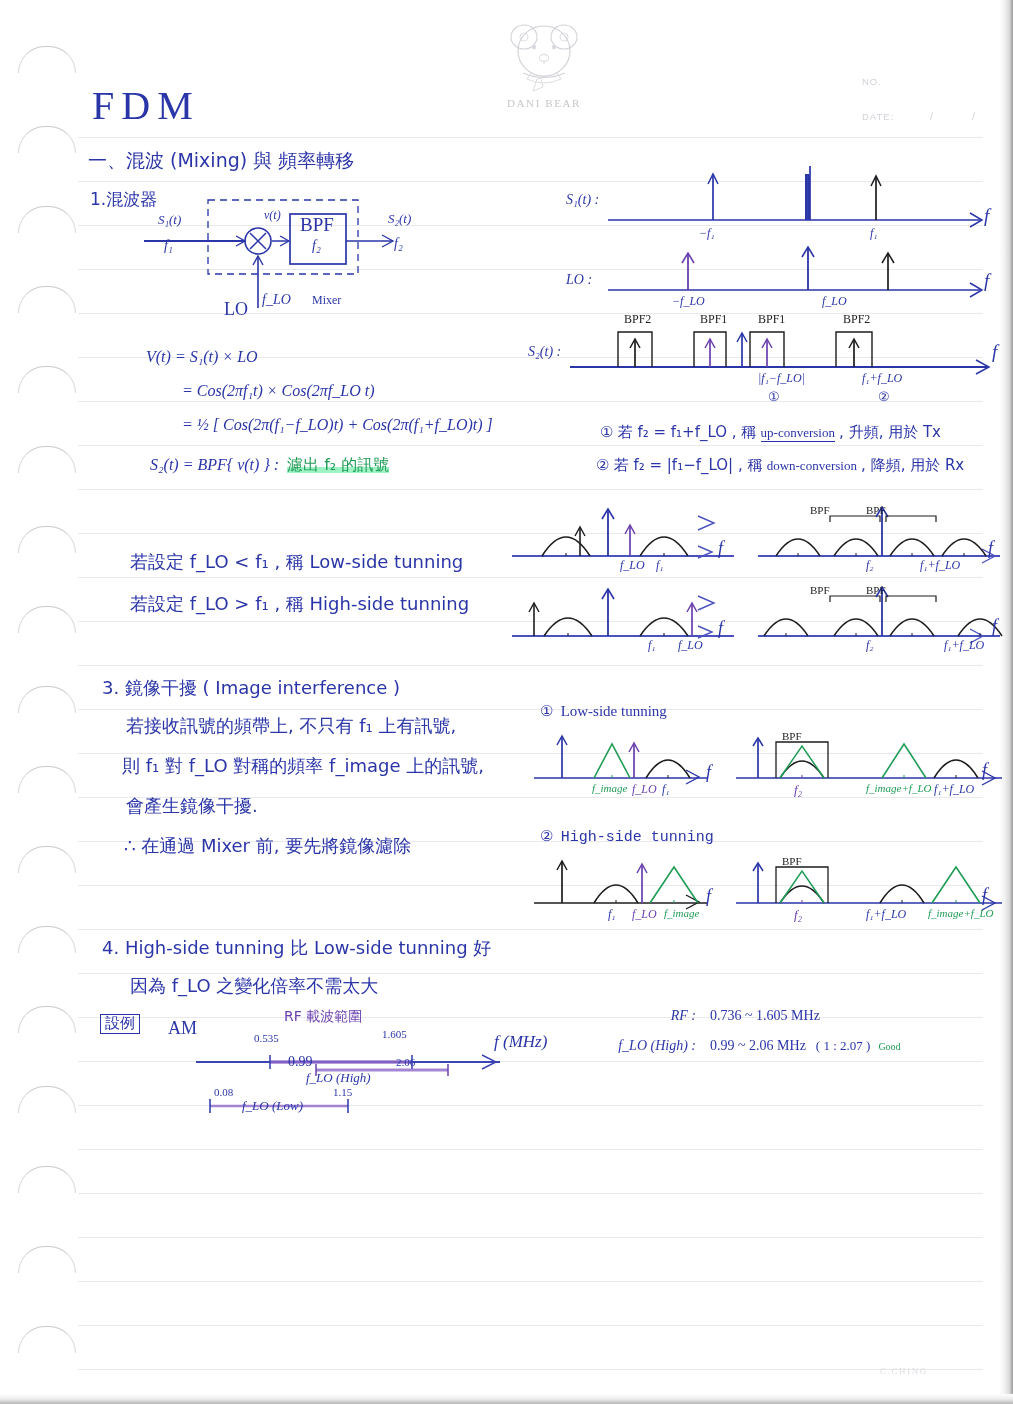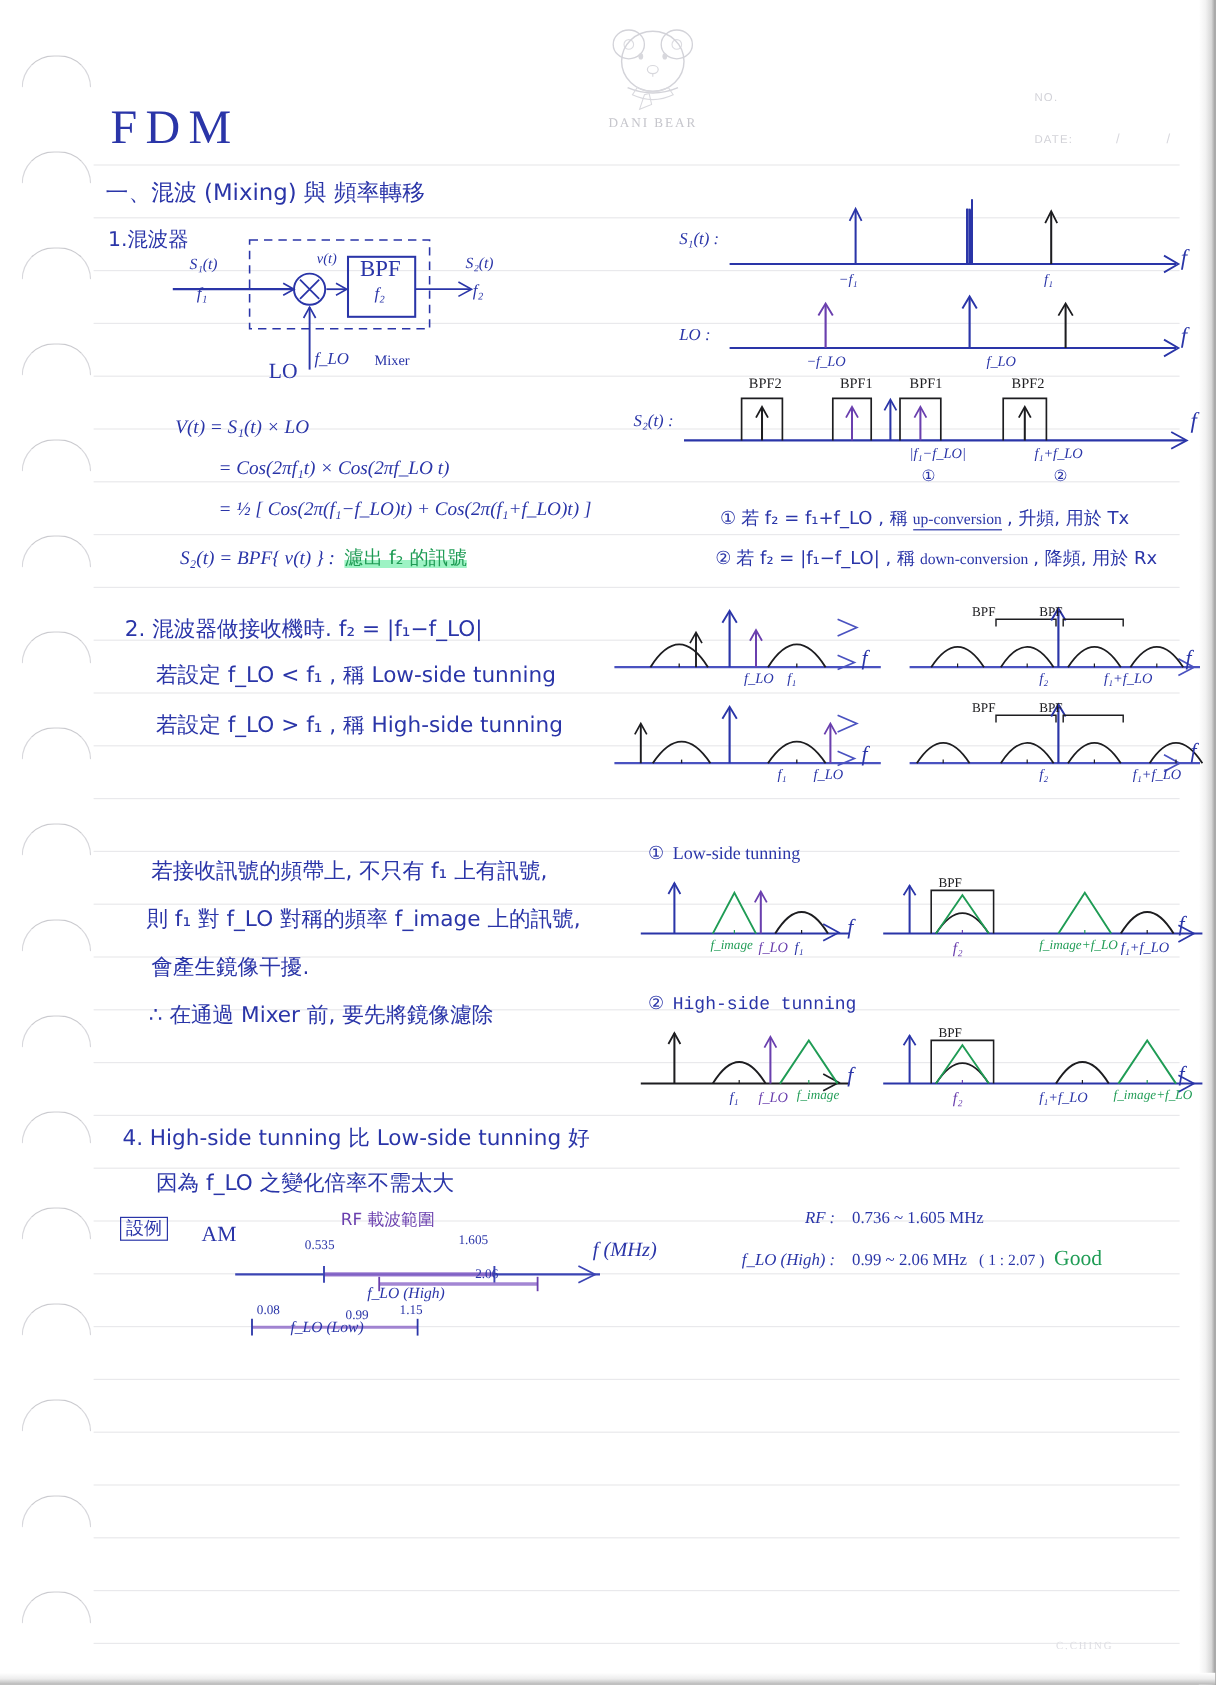--- a/index.html
+++ b/index.html
@@ -289,21 +289,20 @@
   <div class="ink ink-black lbl-u" style="left:624px;top:312px;font-size:12px">BPF2</div>
   <div class="ink ink-black lbl-u" style="left:700px;top:312px;font-size:12px">BPF1</div>
   <div class="ink ink-black lbl-u" style="left:758px;top:312px;font-size:12px">BPF1</div>
   <div class="ink ink-black lbl-u" style="left:843px;top:312px;font-size:12px">BPF2</div>
   <div class="ink ink-blue lbl" style="left:758px;top:371px;">|f₁−f_LO|</div>
   <div class="ink ink-blue lbl" style="left:862px;top:371px;">f₁+f_LO</div>
   <div class="ink ink-blue" style="left:768px;top:389px;font-size:13px">①</div>
   <div class="ink ink-blue" style="left:878px;top:389px;font-size:13px">②</div>
   <div class="ink ink-blue lbl" style="left:992px;top:341px;font-size:19px">f</div>
 
-  <div class="ink ink-blue h2 hw" style="left:104px;top:512px;">2. 混波器做接收機時. f₂ = |f₁−f_LO|</div>
   <div class="ink ink-blue h2 hw" style="left:130px;top:550px;">若設定 f_LO &lt; f₁ , 稱 Low-side tunning</div>
   <div class="ink ink-blue h2 hw" style="left:130px;top:592px;">若設定 f_LO &gt; f₁ , 稱 High-side tunning</div>
 
   <div style="position:absolute;left:512px;top:500px;">
     <svg width="500" height="68" viewBox="0 0 500 68">
       <path d="M0 56 H222" stroke="#4a52c0" stroke-width="1.8"></path>
       <path d="M186 46 l14 6 l-14 6" stroke="#4a52c0" stroke-width="1.4" fill="none"></path>
       <path d="M186 16 l16 7 l-16 7" stroke="#4a52c0" stroke-width="1.4" fill="none"></path>
 
       <path d="M30 56 q24 -38 48 0" stroke="#1d1d20" stroke-width="1.6" fill="none"></path>
@@ -384,20 +383,21 @@
   </div>
   <div class="ink ink-blue lbl" style="left:648px;top:638px;">f₁</div>
   <div class="ink ink-blue lbl" style="left:678px;top:638px;">f_LO</div>
   <div class="ink ink-blue lbl" style="left:718px;top:618px;font-size:18px">f</div>
   <div class="ink ink-black lbl-u" style="left:810px;top:584px;font-size:11px">BPF</div>
   <div class="ink ink-black lbl-u" style="left:866px;top:584px;font-size:11px">BPF</div>
   <div class="ink ink-blue lbl" style="left:866px;top:638px;">f₂</div>
   <div class="ink ink-blue lbl" style="left:944px;top:638px;">f₁+f_LO</div>
   <div class="ink ink-blue lbl" style="left:992px;top:616px;font-size:18px">f</div>
 
+  <div class="ink ink-blue h2 hw" style="left:102px;top:676px;">3. 鏡像干擾 ( Image interference )</div>
   <div class="ink ink-blue h2 hw" style="left:126px;top:714px;">若接收訊號的頻帶上, 不只有 f₁ 上有訊號,</div>
   <div class="ink ink-blue h2 hw" style="left:122px;top:754px;">則 f₁ 對 f_LO 對稱的頻率 f_image 上的訊號,</div>
   <div class="ink ink-blue h2 hw" style="left:126px;top:794px;">會產生鏡像干擾.</div>
   <div class="ink ink-blue h2 hw" style="left:124px;top:834px;">∴ 在通過 Mixer 前, 要先將鏡像濾除</div>
 
   <div class="ink ink-blue nowrap" style="left:540px;top:702px;font-size:15px;">
     <span>①</span>
     <span style="font-family:'Liberation Serif',serif;margin-left:3px;">Low-side tunning</span>
   </div>
   <div style="position:absolute;left:530px;top:726px;">
@@ -506,36 +506,36 @@
       <path d="M126 36 V48" stroke="#6a3fae" stroke-width="1.5"></path>
       <path d="M258 36 V48" stroke="#6a3fae" stroke-width="1.5"></path>
 
       <path d="M20 78 H158" stroke="#8d68c9" stroke-width="2.4" opacity=".8"></path>
       <path d="M20 71 V85" stroke="#2a35a8" stroke-width="1.5"></path>
       <path d="M158 71 V85" stroke="#2a35a8" stroke-width="1.5"></path>
     </svg>
   </div>
   <div class="ink ink-blue lbl-u" style="left:254px;top:1032px;font-size:11px">0.535</div>
   <div class="ink ink-blue lbl-u" style="left:382px;top:1028px;font-size:11px">1.605</div>
-  <div class="ink ink-blue lbl-u" style="left:288px;top:1090px;font-size:11px">0.99</div>
+  <div class="ink ink-blue lbl-u" style="left:288px;top:1054px;font-size:14px">0.99</div>
   <div class="ink ink-blue lbl-u" style="left:396px;top:1056px;font-size:11px">2.06</div>
   <div class="ink ink-blue lbl" style="left:306px;top:1070px;font-size:13px">f_LO (High)</div>
   <div class="ink ink-blue lbl-u" style="left:214px;top:1086px;font-size:11px">0.08</div>
   <div class="ink ink-blue lbl-u" style="left:333px;top:1086px;font-size:11px">1.15</div>
   <div class="ink ink-blue lbl" style="left:242px;top:1098px;font-size:13px">f_LO (Low)</div>
   <div class="ink ink-blue lbl" style="left:494px;top:1032px;font-size:17px">f (MHz)</div>
 
   <div style="position:absolute;left:596px;top:1008px;width:400px;">
     <div style="display:flex;align-items:baseline;height:30px;">
       <div class="ink-blue lbl" style="position:static;width:100px;text-align:right;font-size:14px;">RF :</div>
       <div class="ink-blue lbl-u" style="position:static;margin-left:14px;font-size:14px;">0.736 ~ 1.605 MHz</div>
       <div class="ink-blue lbl-u" style="position:static;margin-left:10px;font-size:13px;"></div>
       <div class="ink-green lbl-u" style="position:static;margin-left:8px;font-size:14px;"></div>
     </div>
     <div style="display:flex;align-items:baseline;height:30px;">
       <div class="ink-blue lbl" style="position:static;width:100px;text-align:right;font-size:14px;">f_LO (High) :</div>
       <div class="ink-blue lbl-u" style="position:static;margin-left:14px;font-size:14px;">0.99 ~ 2.06 MHz</div>
       <div class="ink-blue lbl-u" style="position:static;margin-left:10px;font-size:13px;">( 1 : 2.07 )</div>
-      <div class="ink-green lbl-u" style="position:static;margin-left:8px;font-size:18px;">Good</div>
+      <div class="ink-green lbl-u" style="position:static;margin-left:8px;font-size:10px;">Good</div>
     </div>
   </div>
 
 </div>
 
 </body></html>

